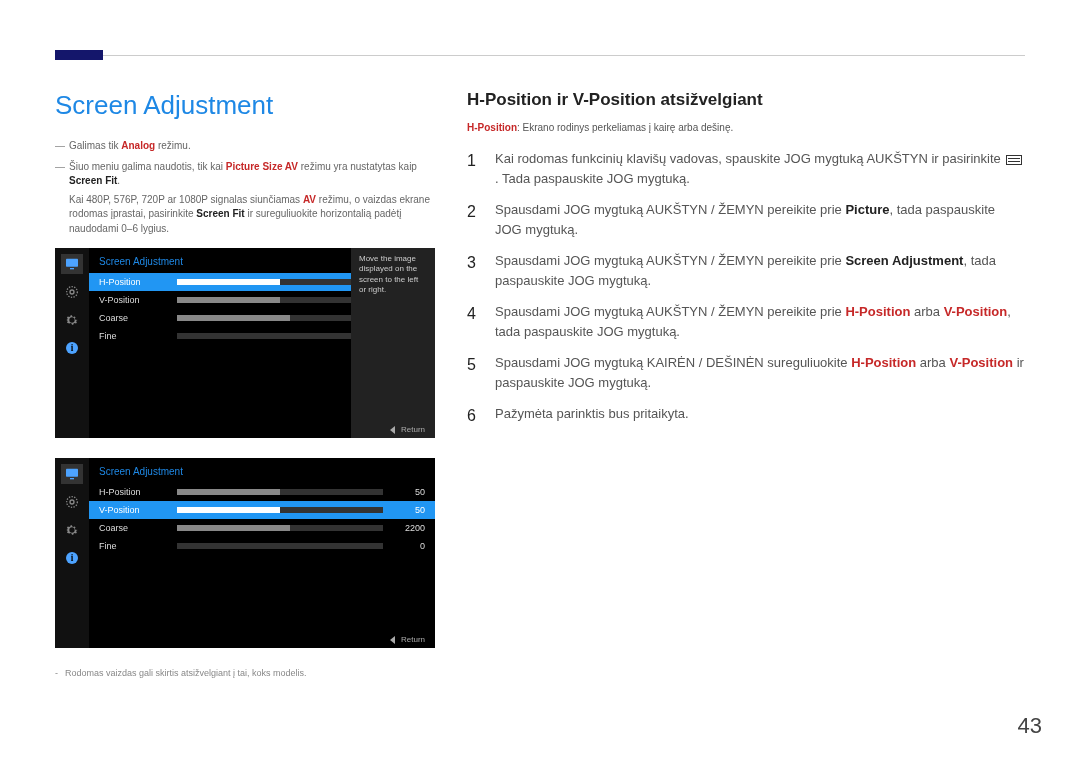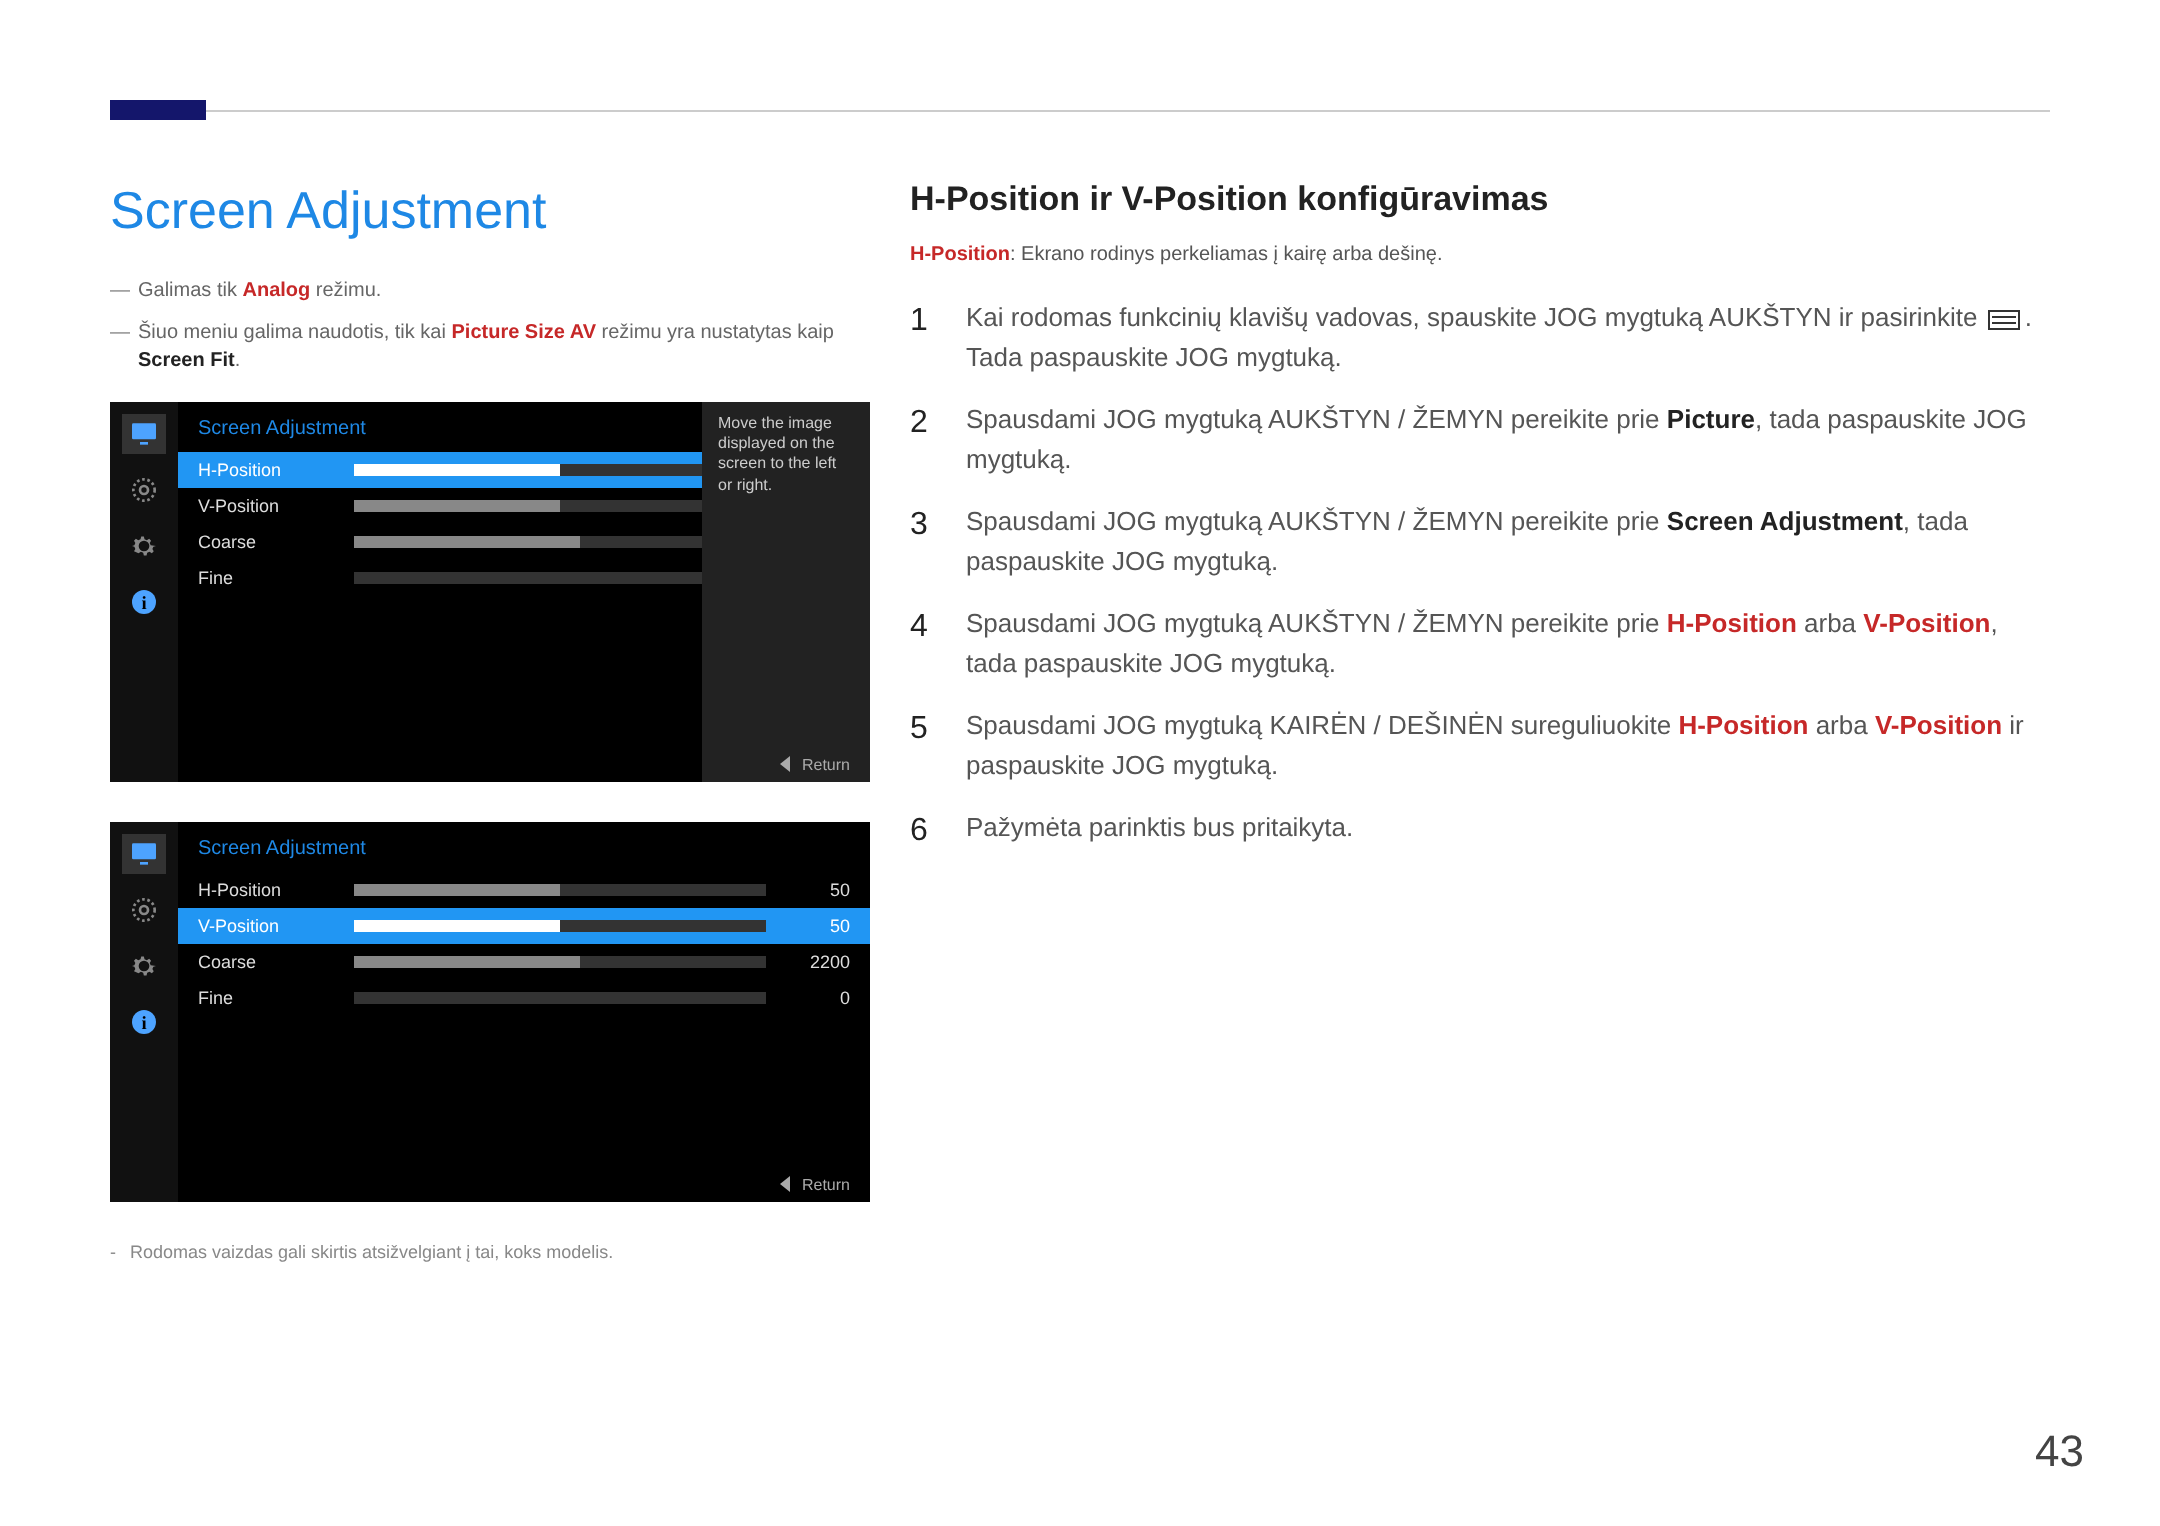--- a/index.html
+++ b/index.html
@@ -9,21 +9,21 @@
     color: #555;
     width: 1080px;
     height: 763px;
     position: relative;
     padding: 50px 55px 30px 55px;
     font-size: 10px;
   }
   .top-rule { position: absolute; top: 55px; left: 55px; right: 55px; height: 1px; background: #ccc; }
   .top-rule-accent { position: absolute; top: 50px; left: 55px; width: 48px; height: 10px; background: #14166b; }
 
-  .columns { display: flex; gap: 20px; margin-top: 40px; }
+  .columns { display: flex; gap: 32px; margin-top: 40px; }
   .col-left { width: 380px; }
   .col-right { flex: 1; }
 
   h1.title { color: #1e88e5; font-size: 26px; font-weight: 500; margin-bottom: 18px; }
   h2.subtitle { color: #222; font-size: 17px; font-weight: 600; margin-bottom: 10px; }
 
   .dash-list { list-style: none; }
   .dash-list > li { position: relative; padding-left: 14px; margin-bottom: 6px; line-height: 1.45; color: #666; }
   .dash-list > li::before { content: "―"; position: absolute; left: 0; top: 0; color: #888; }
   .sub { padding-left: 14px; line-height: 1.45; color: #666; margin-bottom: 6px; }
@@ -74,20 +74,23 @@
 
 <div class="columns">
   <div class="col-left">
     <h1 class="title">Screen Adjustment</h1>
     <ul class="dash-list">
       <li>
         <span>Galimas tik </span><span class="bold-red">Analog</span><span> režimu.</span>
       </li>
       <li>
         <span>Šiuo meniu galima naudotis, tik kai </span><span class="bold-red">Picture Size AV</span><span> režimu yra nustatytas kaip </span><span class="bold-blk">Screen Fit</span><span>.</span>
+        <div class="sub" style="padding-left:0;margin-top:4px;">
+          <span>Kai 480P, 576P, 720P ar 1080P signalas siunčiamas </span><span class="bold-red">AV</span><span> režimu, o vaizdas ekrane rodomas įprastai, pasirinkite </span><span class="bold-blk">Screen Fit</span><span> ir sureguliuokite horizontalią padėtį naudodami 0–6 lygius.</span>
+        </div>
       </li>
     </ul>
 
     <div class="osd">
       <div class="osd-sidebar">
         <div class="osd-icon sel">
             <svg viewBox="0 0 24 24" fill="#4da3ff">
               <rect x="3" y="4" width="18" height="12" rx="1"></rect>
               <rect x="9" y="18" width="6" height="2"></rect>
             </svg>
@@ -206,21 +209,21 @@
             </div>
           </div>
         <div class="osd-footer"><span class="tri"></span><span>Return</span></div>
       </div>
     </div>
 
     <div class="footnote">Rodomas vaizdas gali skirtis atsižvelgiant į tai, koks modelis.</div>
   </div>
 
   <div class="col-right">
-    <h2 class="subtitle">H-Position ir V-Position konfigūravimas</h2>
+    <h2 class="subtitle">H-Position ir V-Position atsižvelgiant</h2>
     <div class="defs">
       <div><span class="bold-red">H-Position</span><span>: Ekrano rodinys perkeliamas į kairę arba dešinę.</span></div>
     </div>
     <ol class="steps" id="steps-list">
         <li>
           <span class="num">1</span>
           <span class="txt">Kai rodomas funkcinių klavišų vadovas, spauskite JOG mygtuką AUKŠTYN ir pasirinkite <span class="menu-icon"></span>. Tada paspauskite JOG mygtuką.</span>
         </li>
         <li>
           <span class="num">2</span>

